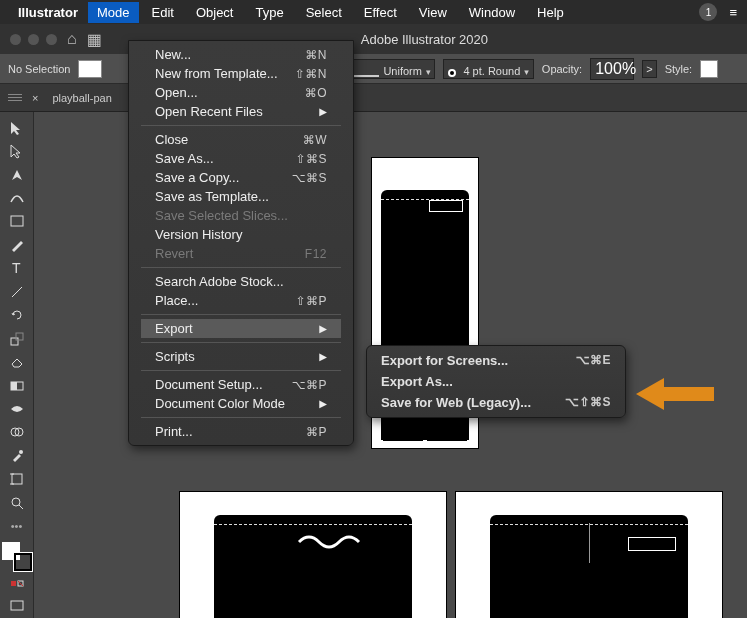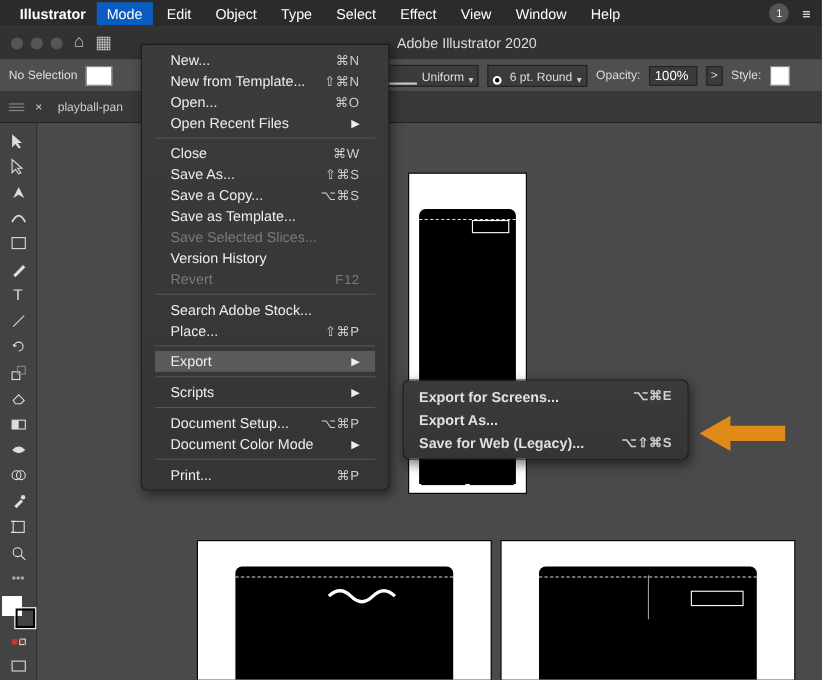--- a/index.html
+++ b/index.html
@@ -21,21 +21,21 @@
   .home-icon, .panel-icon { color: #bbb; font-size: 16px; }
   .app-title { flex: 1; text-align: center; font-size: 13px; color: #ddd; }
 
   
   .optbar { background: #4f4f4f; height: 30px; display: flex; align-items: center; padding: 0 8px; gap: 8px; font-size: 11px; color: #ddd; border-bottom: 1px solid #2b2b2b; }
   .swatch-pair { display: flex; }
   .swatch { width: 24px; height: 18px; border: 1px solid #888; }
   .drop { display: flex; align-items: flex-end; background: #3b3b3b; border: 1px solid #222; padding: 1px 4px; gap: 4px; height: 20px;}
   .drop .chev { font-size: 9px; color: #ccc;}
   .stroke-dot { width: 8px; height: 8px; border-radius: 50%; background: #000; border: 2px solid #fff; margin-right:3px;}
-  .opacity-field { background: #3b3b3b; border: 1px solid #222; padding: 1px 4px; width: 44px; font-size: 12px; color: #fff;}
+  .opacity-field { background: #3b3b3b; border: 1px solid #222; padding: 1px 4px; width: 44px; font-size: 16px; color: #fff;}
 
   
   .tabrow { background: #383838; height: 28px; display: flex; align-items: center; padding: 0 8px; gap: 10px; font-size: 11px; color: #ccc; border-bottom: 1px solid #222;}
   .hamline { display:flex; flex-direction:column; gap:2px;}
   .hamline span{ width:14px; height:1px; background:#888;}
   .tab-x { color:#ccc; margin-right: 4px;}
 
   
   .main { position: relative; display: flex; height: calc(100% - 112px); }
   .toolbox { width: 34px; background: #434343; border-right: 1px solid #2b2b2b; display:flex; flex-direction:column; align-items:center; padding-top:4px;}
@@ -123,21 +123,21 @@
     <div class="swatch" style="background:#fff"></div>
   </div>
   <span style="flex:0 0 230px"></span>
   <div class="drop">
     <span style="width:26px;height:2px;background:#ccc;"></span>
     <span>Uniform</span>
     <span class="chev">▾</span>
   </div>
   <div class="drop">
     <span class="stroke-dot"></span>
-    <span>6 pt. Round</span>
+    <span>4 pt. Round</span>
     <span class="chev">▾</span>
   </div>
   <span>Opacity:</span>
   <span class="opacity-field">100%</span>
   <span class="chev" style="border:1px solid #222;padding:2px 3px;background:#3b3b3b;">&gt;</span>
   <span>Style:</span>
   <div class="swatch" style="background:#fff;width:18px;"></div>
 </div>
 
 <div class="tabrow">

